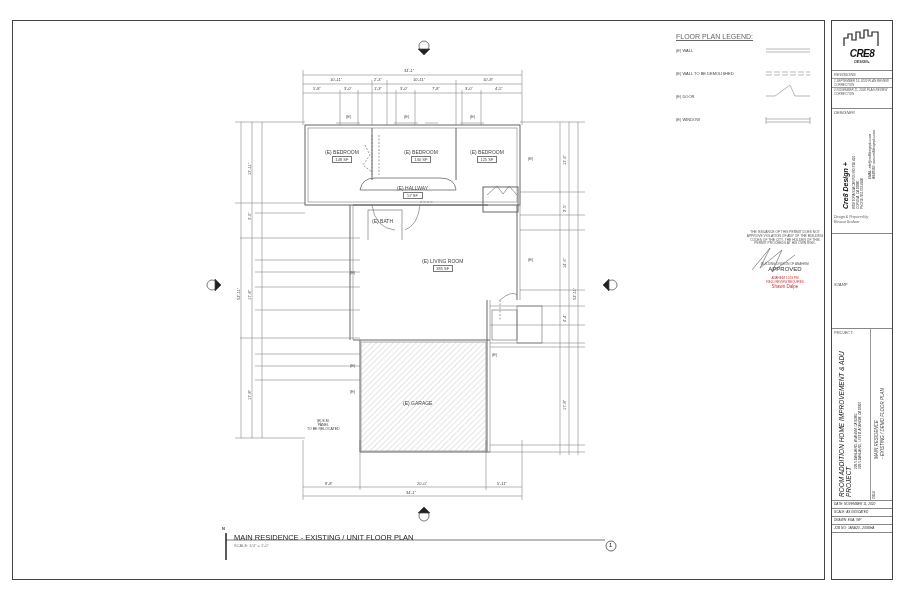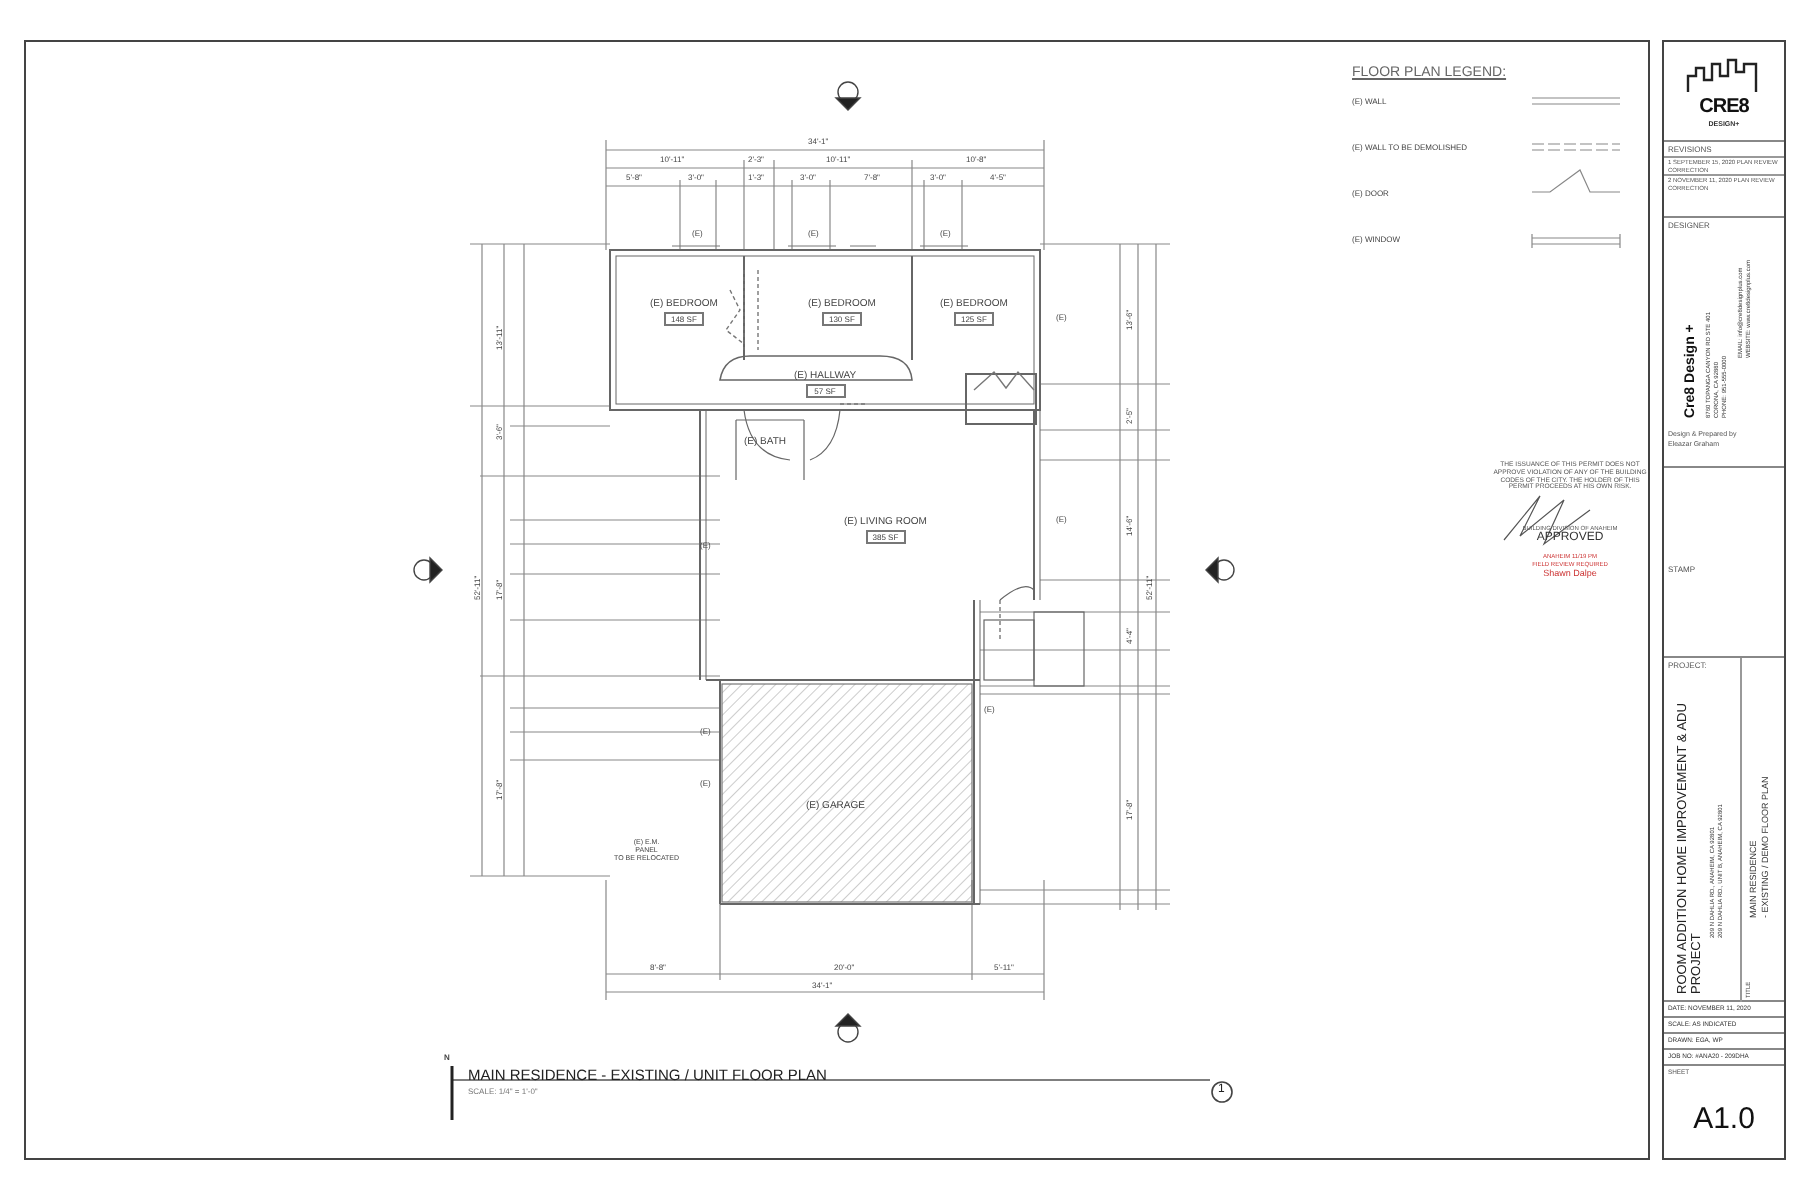--- a/index.html
+++ b/index.html
@@ -1,19 +1,19 @@
 <!DOCTYPE html>
 <html><head>
 <meta charset="utf-8">
 <style>
   html,body{margin:0;padding:0;background:#fff;}
   body{width:900px;height:600px;position:relative;overflow:hidden;font-family:"Liberation Sans",sans-serif;color:#333;}
   .sheet{position:absolute;left:12px;top:20px;width:813px;height:560px;border:1.5px solid #444;box-sizing:border-box;}
   .titleblock{position:absolute;left:831px;top:20px;width:62px;height:560px;border:1.5px solid #444;box-sizing:border-box;}
-  .tb-sec{position:absolute;left:0;width:100%;border-bottom:1px solid #888;box-sizing:border-box;}
+  .tb-sec{position:absolute;left:0;width:100%;border-bottom:1px solid #888;box-sizing:border-box;font-style:italic;}
   .tiny{font-size:4px;color:#555;}
   .lbl{position:absolute;font-size:4.5px;color:#444;white-space:nowrap;}
   .room{position:absolute;font-size:5px;color:#444;white-space:nowrap;text-align:center;}
   .room .area{display:block;font-size:4px;border:0.5px solid #777;margin:1px auto 0;width:18px;}
   svg{position:absolute;left:0;top:0;}
   .rot{position:absolute;transform-origin:left top;transform:rotate(-90deg);white-space:nowrap;}
 </style>
 </head>
 <body>
 
@@ -277,17 +277,13 @@
     <div class="rot" style="left:42px;top:130px;font-size:4.5px;line-height:6px;color:#333;">
       <div>MAIN RESIDENCE</div>
         <div>- EXISTING / DEMO FLOOR PLAN</div>
     </div>
     <div class="rot" style="left:40px;top:170px;font-size:3px;">TITLE</div>
   </div>
   <div class="tb-sec" style="top:480px;height:8px;font-size:3.2px;padding:1px 2px;"><span>DATE:</span> <span>NOVEMBER 11, 2020</span></div>
   <div class="tb-sec" style="top:488px;height:8px;font-size:3.2px;padding:1px 2px;"><span>SCALE:</span> <span>AS INDICATED</span></div>
   <div class="tb-sec" style="top:496px;height:8px;font-size:3.2px;padding:1px 2px;"><span>DRAWN:</span> <span>EGA, WP</span></div>
   <div class="tb-sec" style="top:504px;height:8px;font-size:3.2px;padding:1px 2px;"><span>JOB NO:</span> <span>#ANA20 - 209DHA</span></div>
-  <div style="position:absolute;top:512px;left:0;width:100%;height:46px;">
-    <div class="tiny" style="padding:1px 2px;font-size:3.2px;">SHEET</div>
-    <div style="position:absolute;top:18px;width:100%;text-align:center;font-size:15px;color:#111;">A1.0</div>
-  </div>
 </div>
 
 </body></html>

